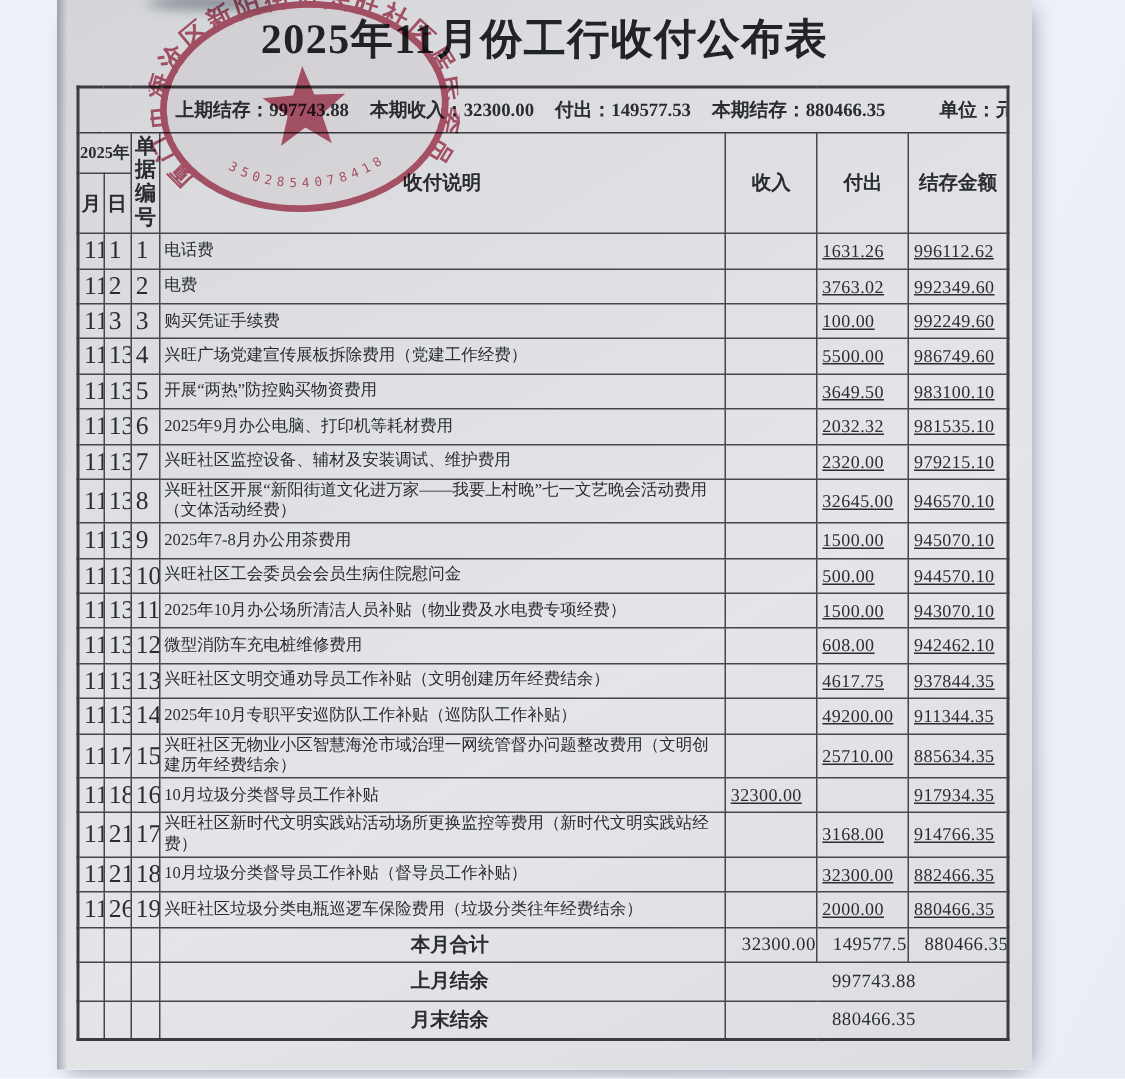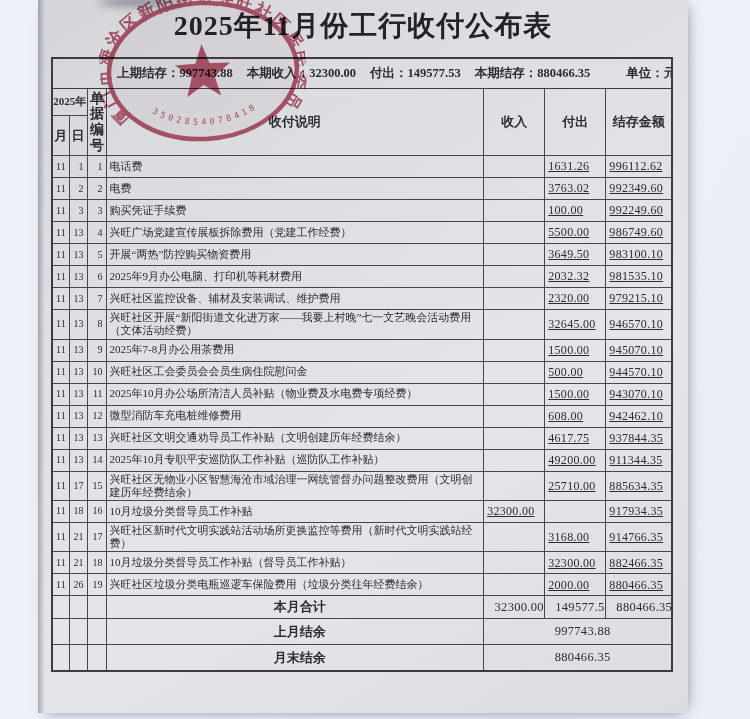--- a/index.html
+++ b/index.html
@@ -40,21 +40,21 @@
     gap:14px; padding:0 18px 0 64px; font-weight:bold; font-size:12.5px; white-space:nowrap;
   }
   .summary-line .unit { margin-left:22px; }
   thead th { font-weight:bold; font-size:13px; text-align:center; vertical-align:middle; background:transparent; }
   tr.hdr-a th { height:25px;font-family:Liberation Serif, serif; }
   tr.hdr-b th { height:36px; }
   th.year-cell { font-size:11px; white-space:nowrap; }
   th.vert-cell { font-size:14px; line-height:1.12; padding:2px 0; }
   th.vert-cell span { display:inline-block; width:13px; word-break:break-all; }
   tbody.rows td { height:22px; padding:1px 3px; line-height:1.2; vertical-align:middle; }
-  td.c-mid { text-align:right; font-size:10px; padding:1px 0; }
+  td.c-mid { text-align:left; font-size:17px; padding:1px 0; }
   td.c-desc { text-align:left; font-size:11px; }
   td.c-num { text-align:left; font-size:12px; letter-spacing:.3px;text-decoration:underline; }
   tbody.footer td { vertical-align:middle;padding-left:10px; }
   tr.total-row td { height:23px; }
   tr.bal-row td { height:26px; }
   td.f-label { text-align:center; font-weight:bold; font-size:13px; }
   td.f-num { text-align:center; font-size:12.5px; letter-spacing:.3px; }
   .stamp {
     position:absolute; left:62px; top:-5px;
     color:#b5405a; opacity:.85; mix-blend-mode:multiply;

